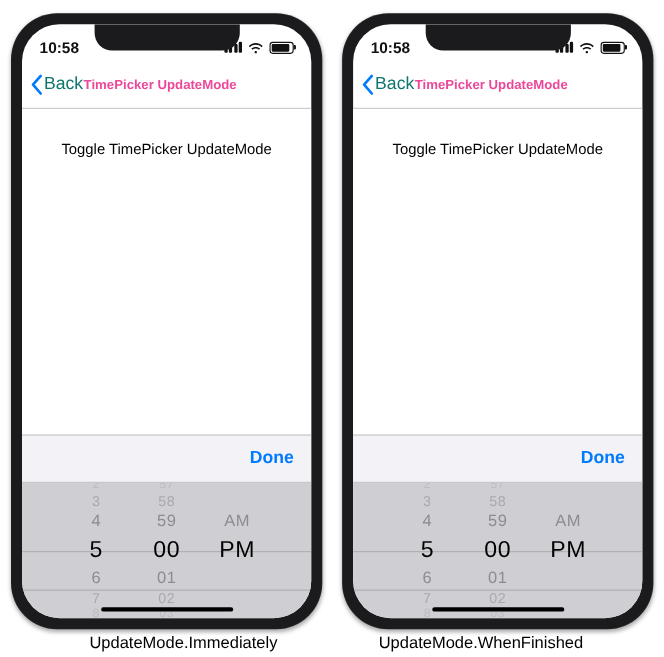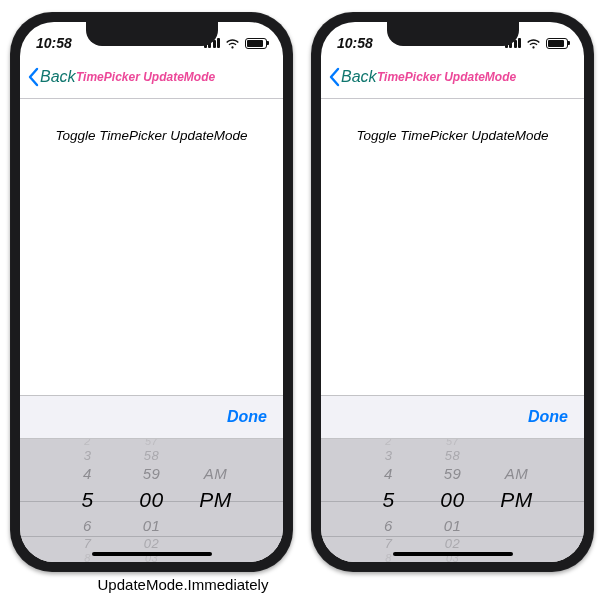--- a/index.html
+++ b/index.html
@@ -18,21 +18,20 @@
   
   .phone {
     width: 328px;
     height: 560px;
     border-radius: 42px;
     background: #1b1b1d;
     padding: 10px;
     box-sizing: border-box;
     box-shadow: 0 2px 4px rgba(0,0,0,0.35), inset 0 0 2px rgba(255,255,255,0.08);
     position: relative;
-    font-style: italic;
   }
   .screen {
     width: 100%;
     height: 100%;
     background: #fff;
     border-radius: 34px;
     overflow: hidden;
     position: relative;
     display: flex;
     flex-direction: column;
@@ -399,13 +398,14 @@
           </div>
         </div>
       </div>
       <div class="home-ind"></div>
     </div>
   </div>
 </div>
 
 <div class="captions">
   <div>UpdateMode.Immediately</div>
+  <div>UpdateMode.WhenFinished</div>
 </div>
 
 </body></html>

